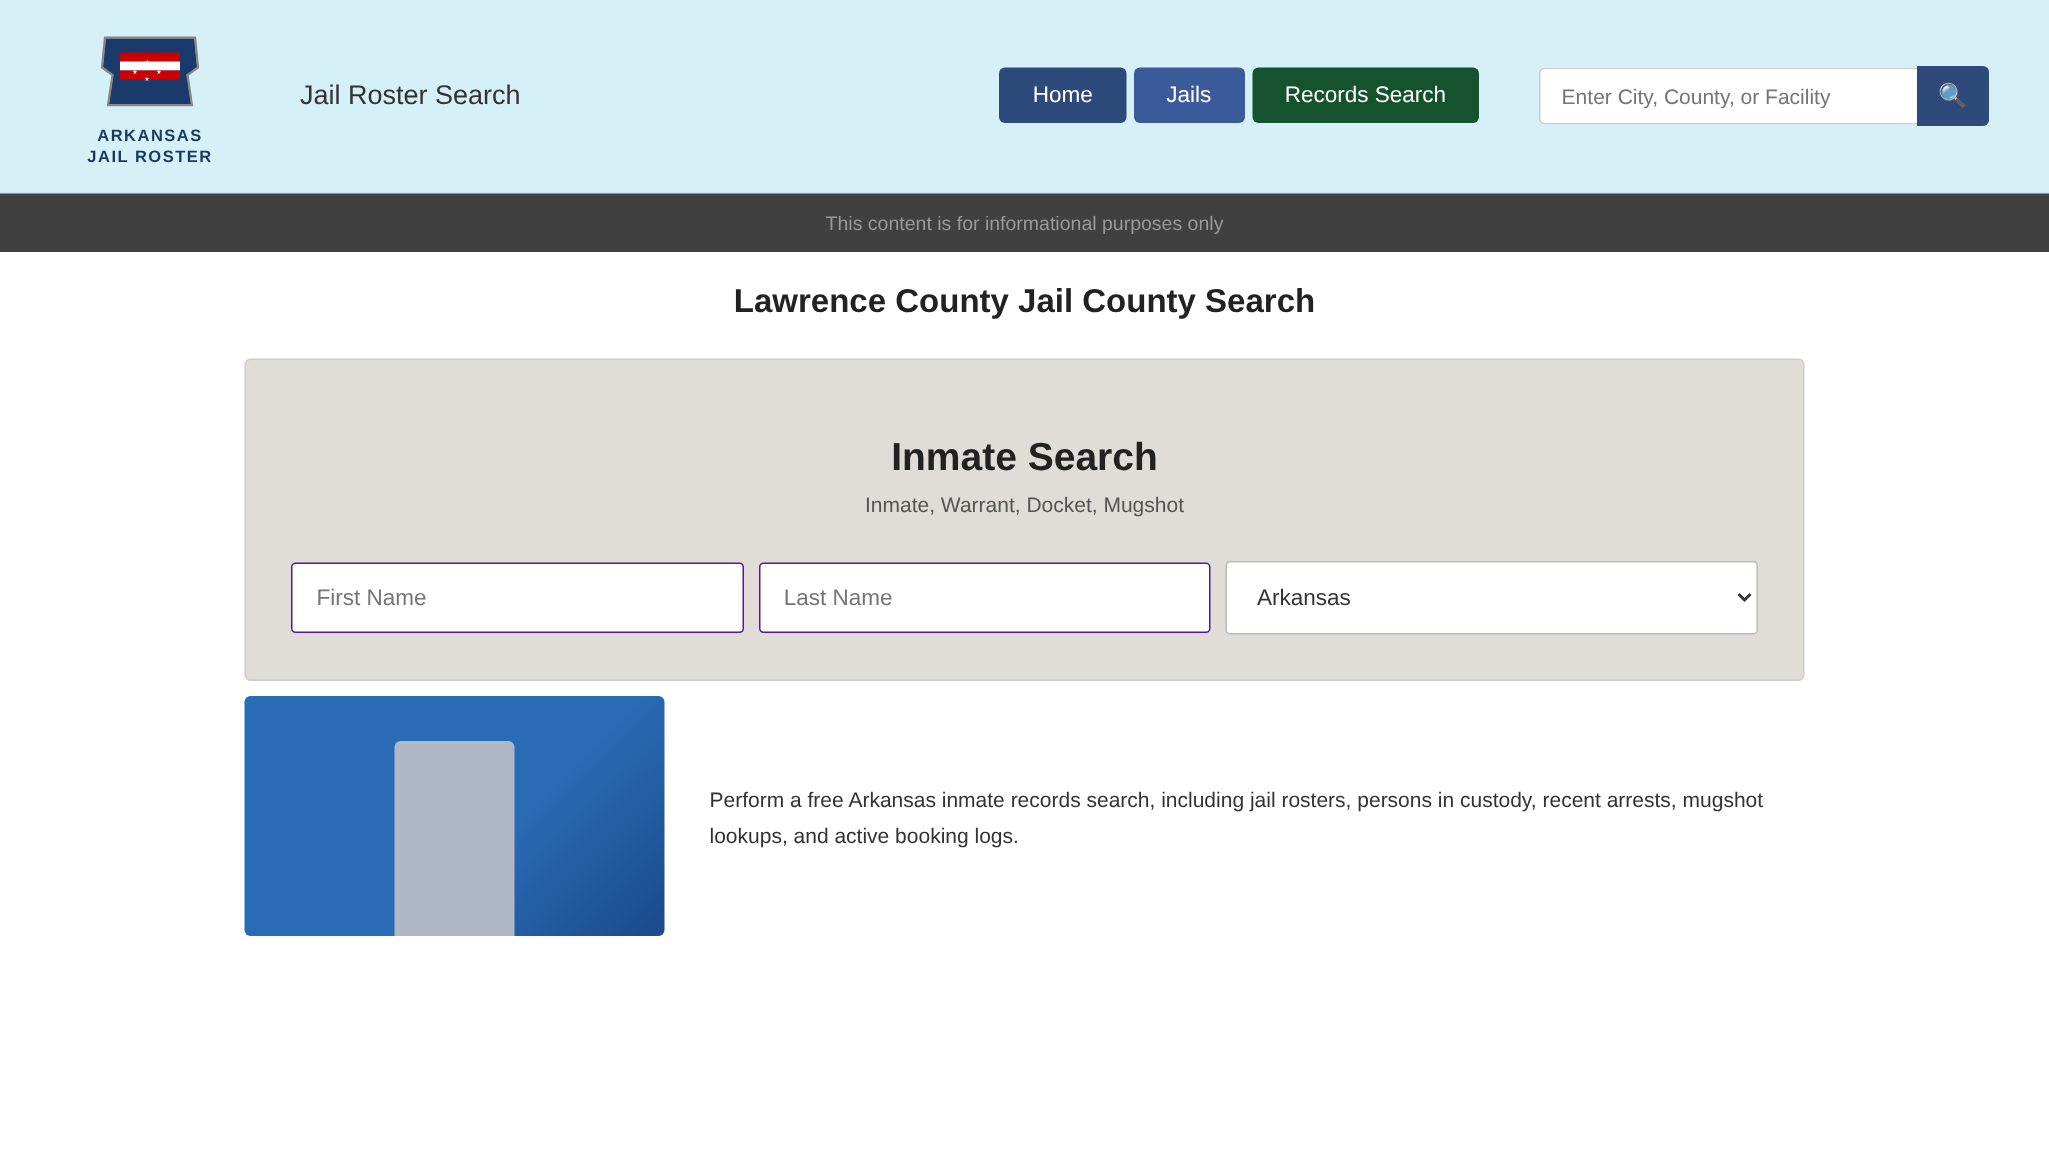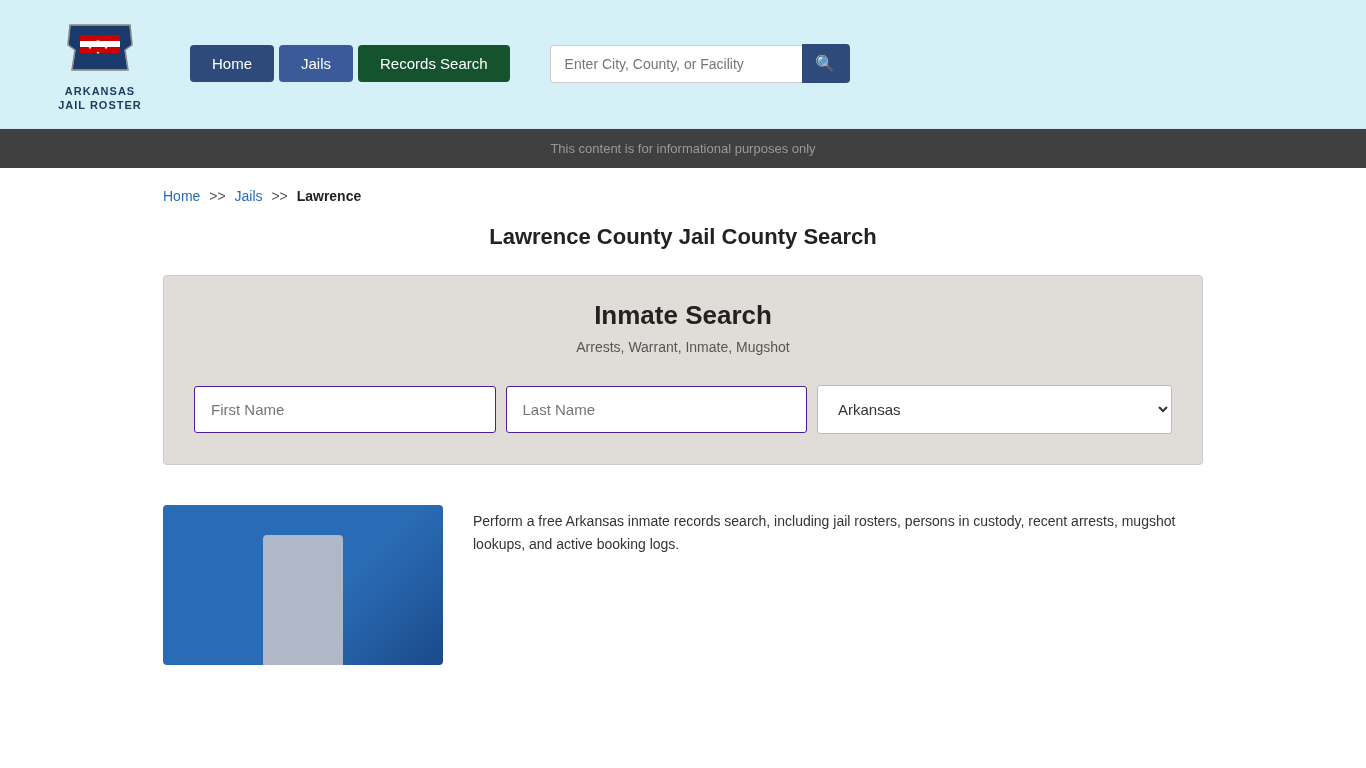--- a/index.html
+++ b/index.html
@@ -131,22 +131,21 @@
       text-align: center;
       color: #222;
       margin-bottom: 25px;
     }
 
     
     .search-box {
       background: #e0ddd8;
       border: 1px solid #ccc;
       border-radius: 4px;
-      padding: 24px 30px 30px;
-      margin-bottom: 30px;
+      padding: 49px 30px 30px;
     }
     .search-box-title {
       text-align: center;
       font-size: 26px;
       font-weight: bold;
       color: #222;
       margin-bottom: 8px;
     }
     .search-box-subtitle {
       text-align: center;
@@ -192,21 +191,21 @@
     .sponsored-label {
       font-size: 12px;
       color: #999;
       margin-top: 18px;
     }
 
     
     .bottom-section {
       display: flex;
       gap: 30px;
-      align-items: flex-start;
+      align-items: center;
       padding-top: 10px;
     }
     .bottom-image {
       width: 280px;
       height: 160px;
       background: linear-gradient(135deg, #2a6bb5 60%, #1a4a8a 100%);
       border-radius: 4px;
       flex-shrink: 0;
       position: relative;
       overflow: hidden;
@@ -249,20 +248,21 @@
 
         <polygon points="10,10 70,10 72,30 65,35 68,55 12,55 15,35 8,30" fill="none" stroke="#888" stroke-width="1.5"></polygon>
       </svg>
     </div>
     <div class="logo-text">
       <span>ARKANSAS</span><br>
       <span>JAIL ROSTER</span>
     </div>
   </div>
 
+  <div class="site-title">Jail Roster Search</div>
 
   <nav class="nav-area">
     <button class="nav-btn nav-btn-home">Home</button>
     <button class="nav-btn nav-btn-jails">Jails</button>
     <button class="nav-btn nav-btn-records">Records Search</button>
   </nav>
 
   <div class="search-bar-wrap">
     <input type="text" class="header-search-input" placeholder="Enter City, County, or Facility" style="">
     <button class="header-search-btn">
@@ -270,33 +270,26 @@
     </button>
   </div>
 </header>
 
 <div class="info-bar">
   <span>This content is for informational purposes only</span>
 </div>
 
 <div class="main-content">
 
-  <div class="breadcrumb">
-    <a href="#">Home</a>
-    <span class="breadcrumb-sep">&gt;&gt;</span>
-    <a href="#">Jails</a>
-    <span class="breadcrumb-sep">&gt;&gt;</span>
-    <span class="breadcrumb-current">Lawrence</span>
-  </div>
 
   <h1 class="page-title">Lawrence County Jail County Search</h1>
 
   <div class="search-box">
     <div class="search-box-title">Inmate Search</div>
-    <div class="search-box-subtitle">Arrests, Warrant, Inmate, Mugshot</div>
+    <div class="search-box-subtitle">Inmate, Warrant, Docket, Mugshot</div>
 
     <div class="search-fields">
       <input type="text" class="search-input" placeholder="First Name" style="">
       <input type="text" class="search-input" placeholder="Last Name" style="">
       <select class="state-select" id="state-select"><option value="Alabama">Alabama</option><option value="Alaska">Alaska</option><option value="Arizona">Arizona</option><option value="Arkansas" selected="">Arkansas</option><option value="California">California</option><option value="Colorado">Colorado</option><option value="Connecticut">Connecticut</option><option value="Delaware">Delaware</option><option value="Florida">Florida</option><option value="Georgia">Georgia</option><option value="Hawaii">Hawaii</option><option value="Idaho">Idaho</option><option value="Illinois">Illinois</option><option value="Indiana">Indiana</option><option value="Iowa">Iowa</option><option value="Kansas">Kansas</option><option value="Kentucky">Kentucky</option><option value="Louisiana">Louisiana</option><option value="Maine">Maine</option><option value="Maryland">Maryland</option><option value="Massachusetts">Massachusetts</option><option value="Michigan">Michigan</option><option value="Minnesota">Minnesota</option><option value="Mississippi">Mississippi</option><option value="Missouri">Missouri</option><option value="Montana">Montana</option><option value="Nebraska">Nebraska</option><option value="Nevada">Nevada</option><option value="New Hampshire">New Hampshire</option><option value="New Jersey">New Jersey</option><option value="New Mexico">New Mexico</option><option value="New York">New York</option><option value="North Carolina">North Carolina</option><option value="North Dakota">North Dakota</option><option value="Ohio">Ohio</option><option value="Oklahoma">Oklahoma</option><option value="Oregon">Oregon</option><option value="Pennsylvania">Pennsylvania</option><option value="Rhode Island">Rhode Island</option><option value="South Carolina">South Carolina</option><option value="South Dakota">South Dakota</option><option value="Tennessee">Tennessee</option><option value="Texas">Texas</option><option value="Utah">Utah</option><option value="Vermont">Vermont</option><option value="Virginia">Virginia</option><option value="Washington">Washington</option><option value="West Virginia">West Virginia</option><option value="Wisconsin">Wisconsin</option><option value="Wyoming">Wyoming</option></select>
     </div>
 
   </div>
 
   <div class="bottom-section">

